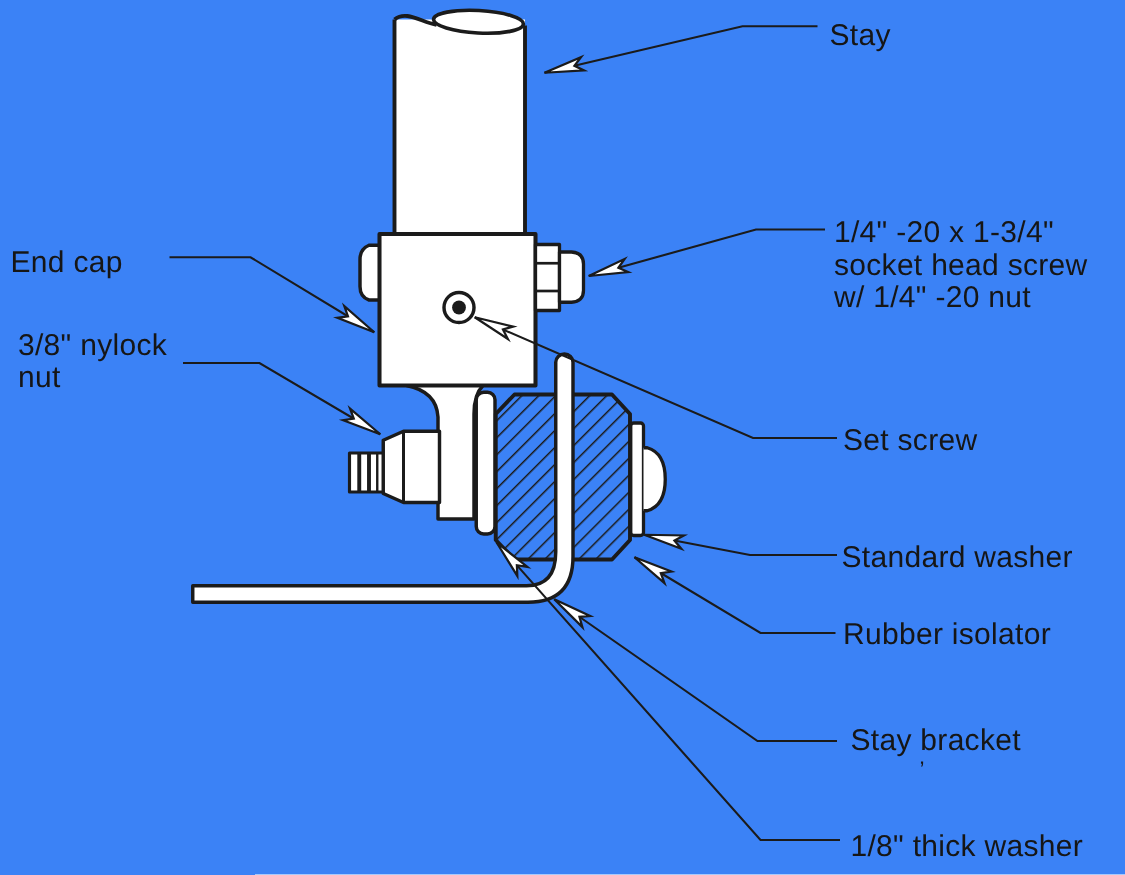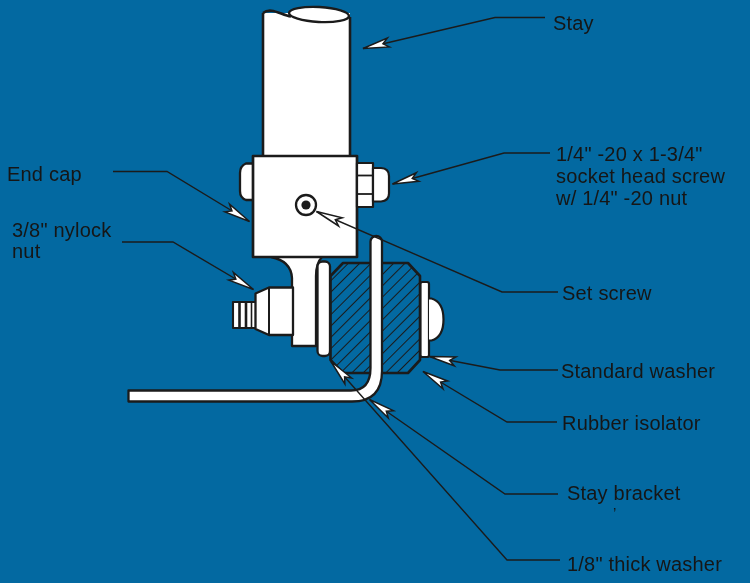--- a/index.html
+++ b/index.html
@@ -1,19 +1,19 @@
 <!DOCTYPE html>
 <html><head>
 <meta charset="utf-8">
 <style>
   html,body{margin:0;padding:0;background:#ffffff;}
   .stage{
     position:relative;
     width:750px;height:583px;
-    background:#0369a1;
+    background:#3b82f6;
     font-family:"Liberation Sans", sans-serif;
     overflow:hidden;
   }
   svg text{
     font-family:"Liberation Sans", sans-serif;
     font-size:20px;
     fill:#161616;
     letter-spacing:0.2px;
   }
   svg text.small{font-size:15px;}

